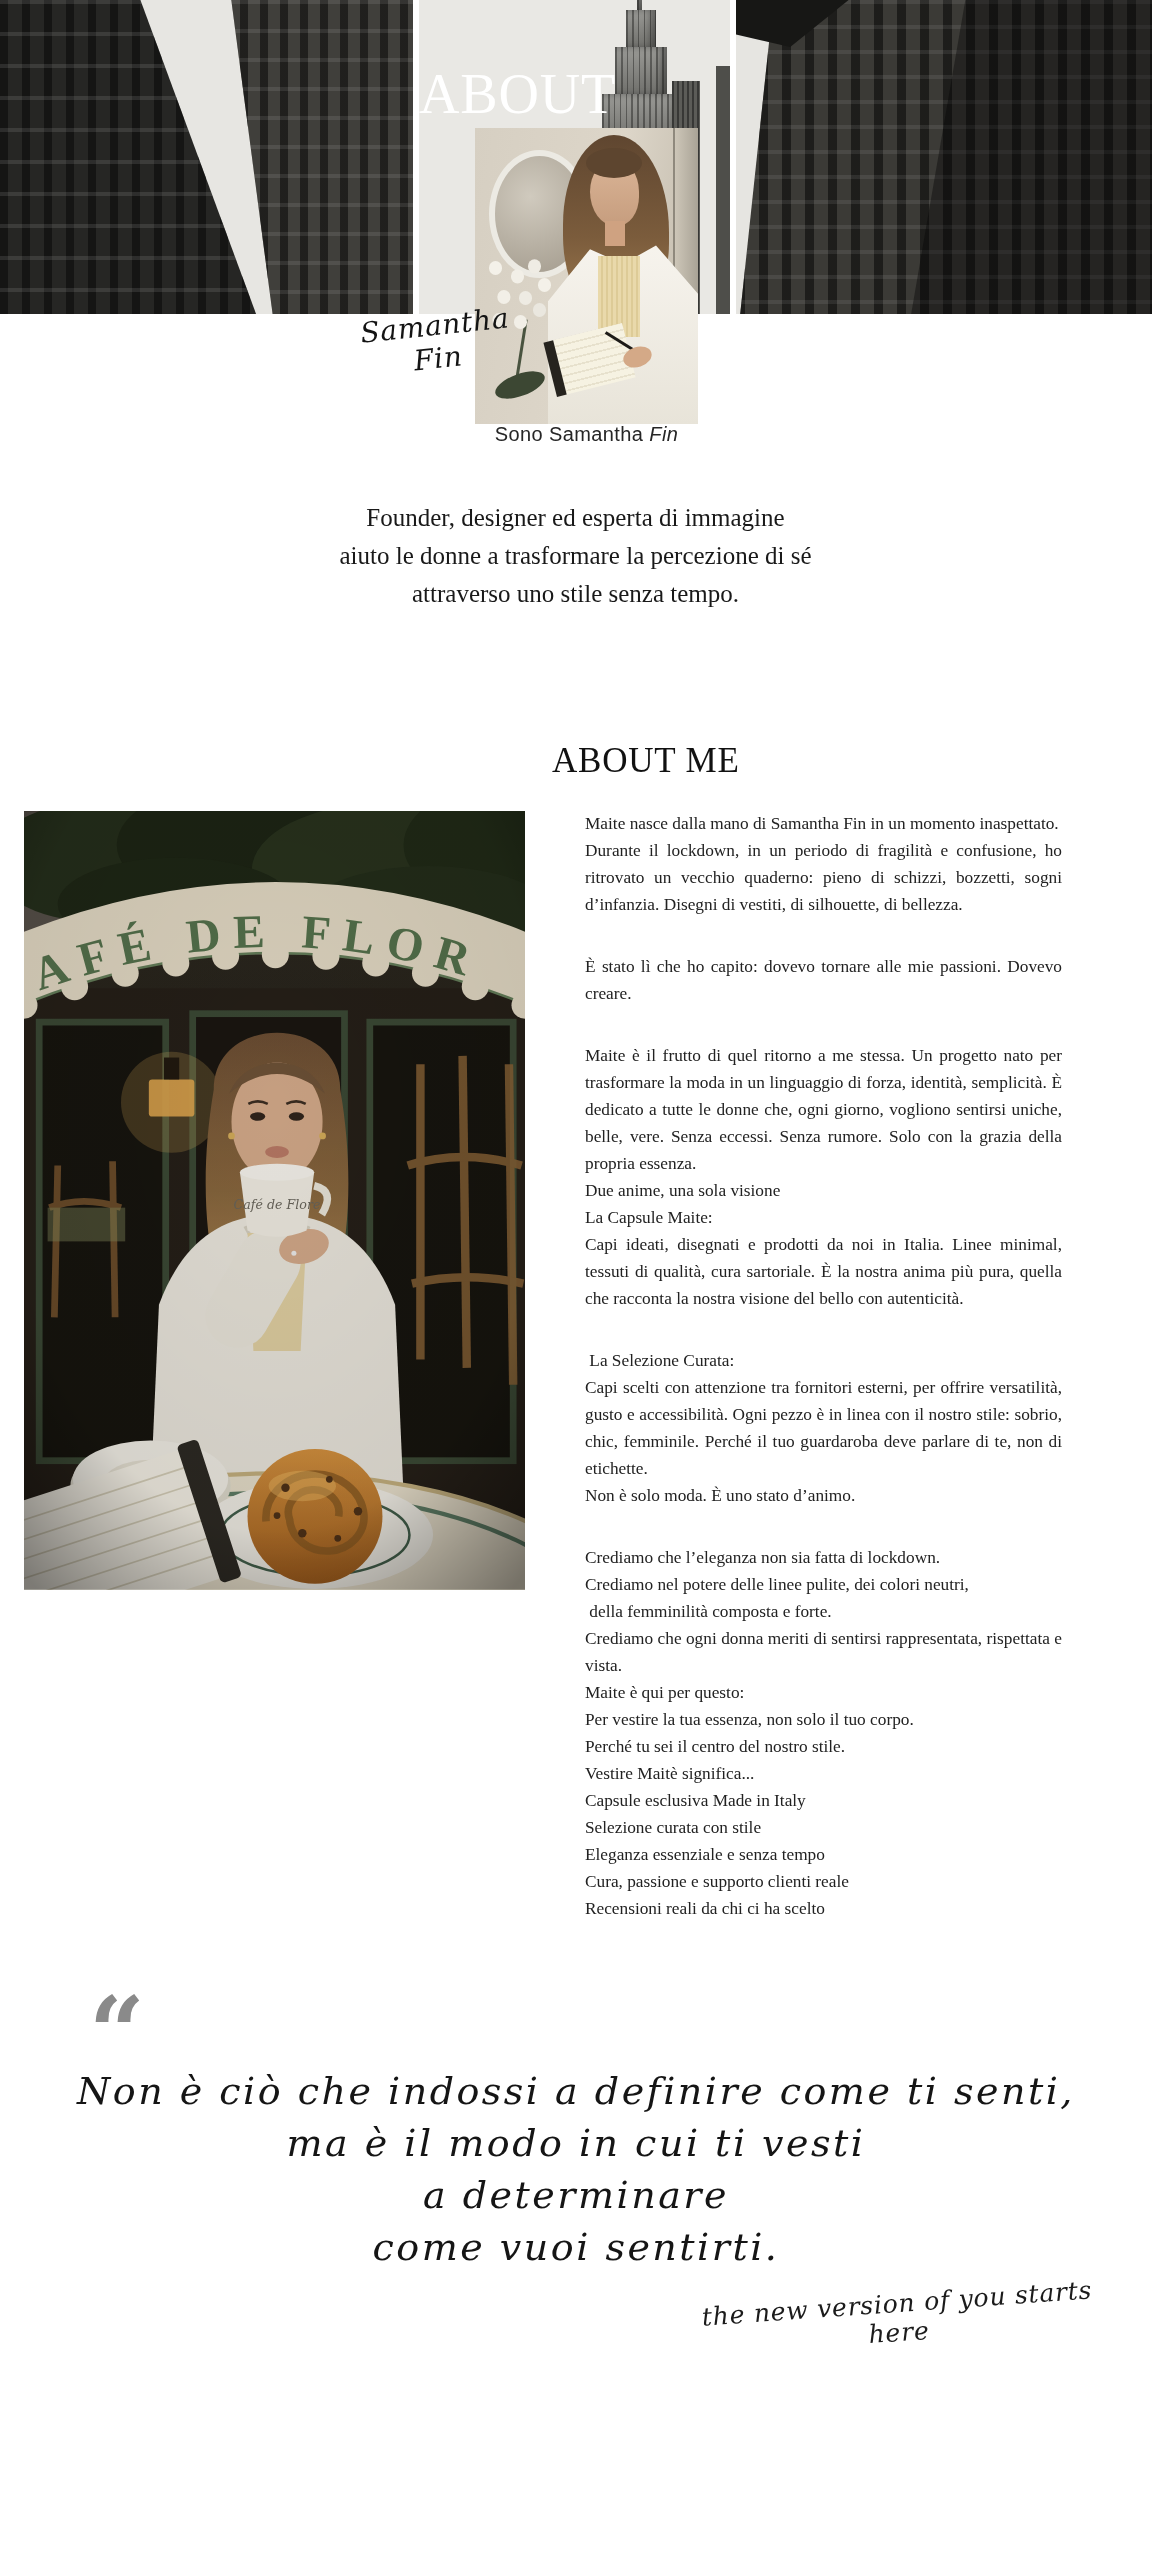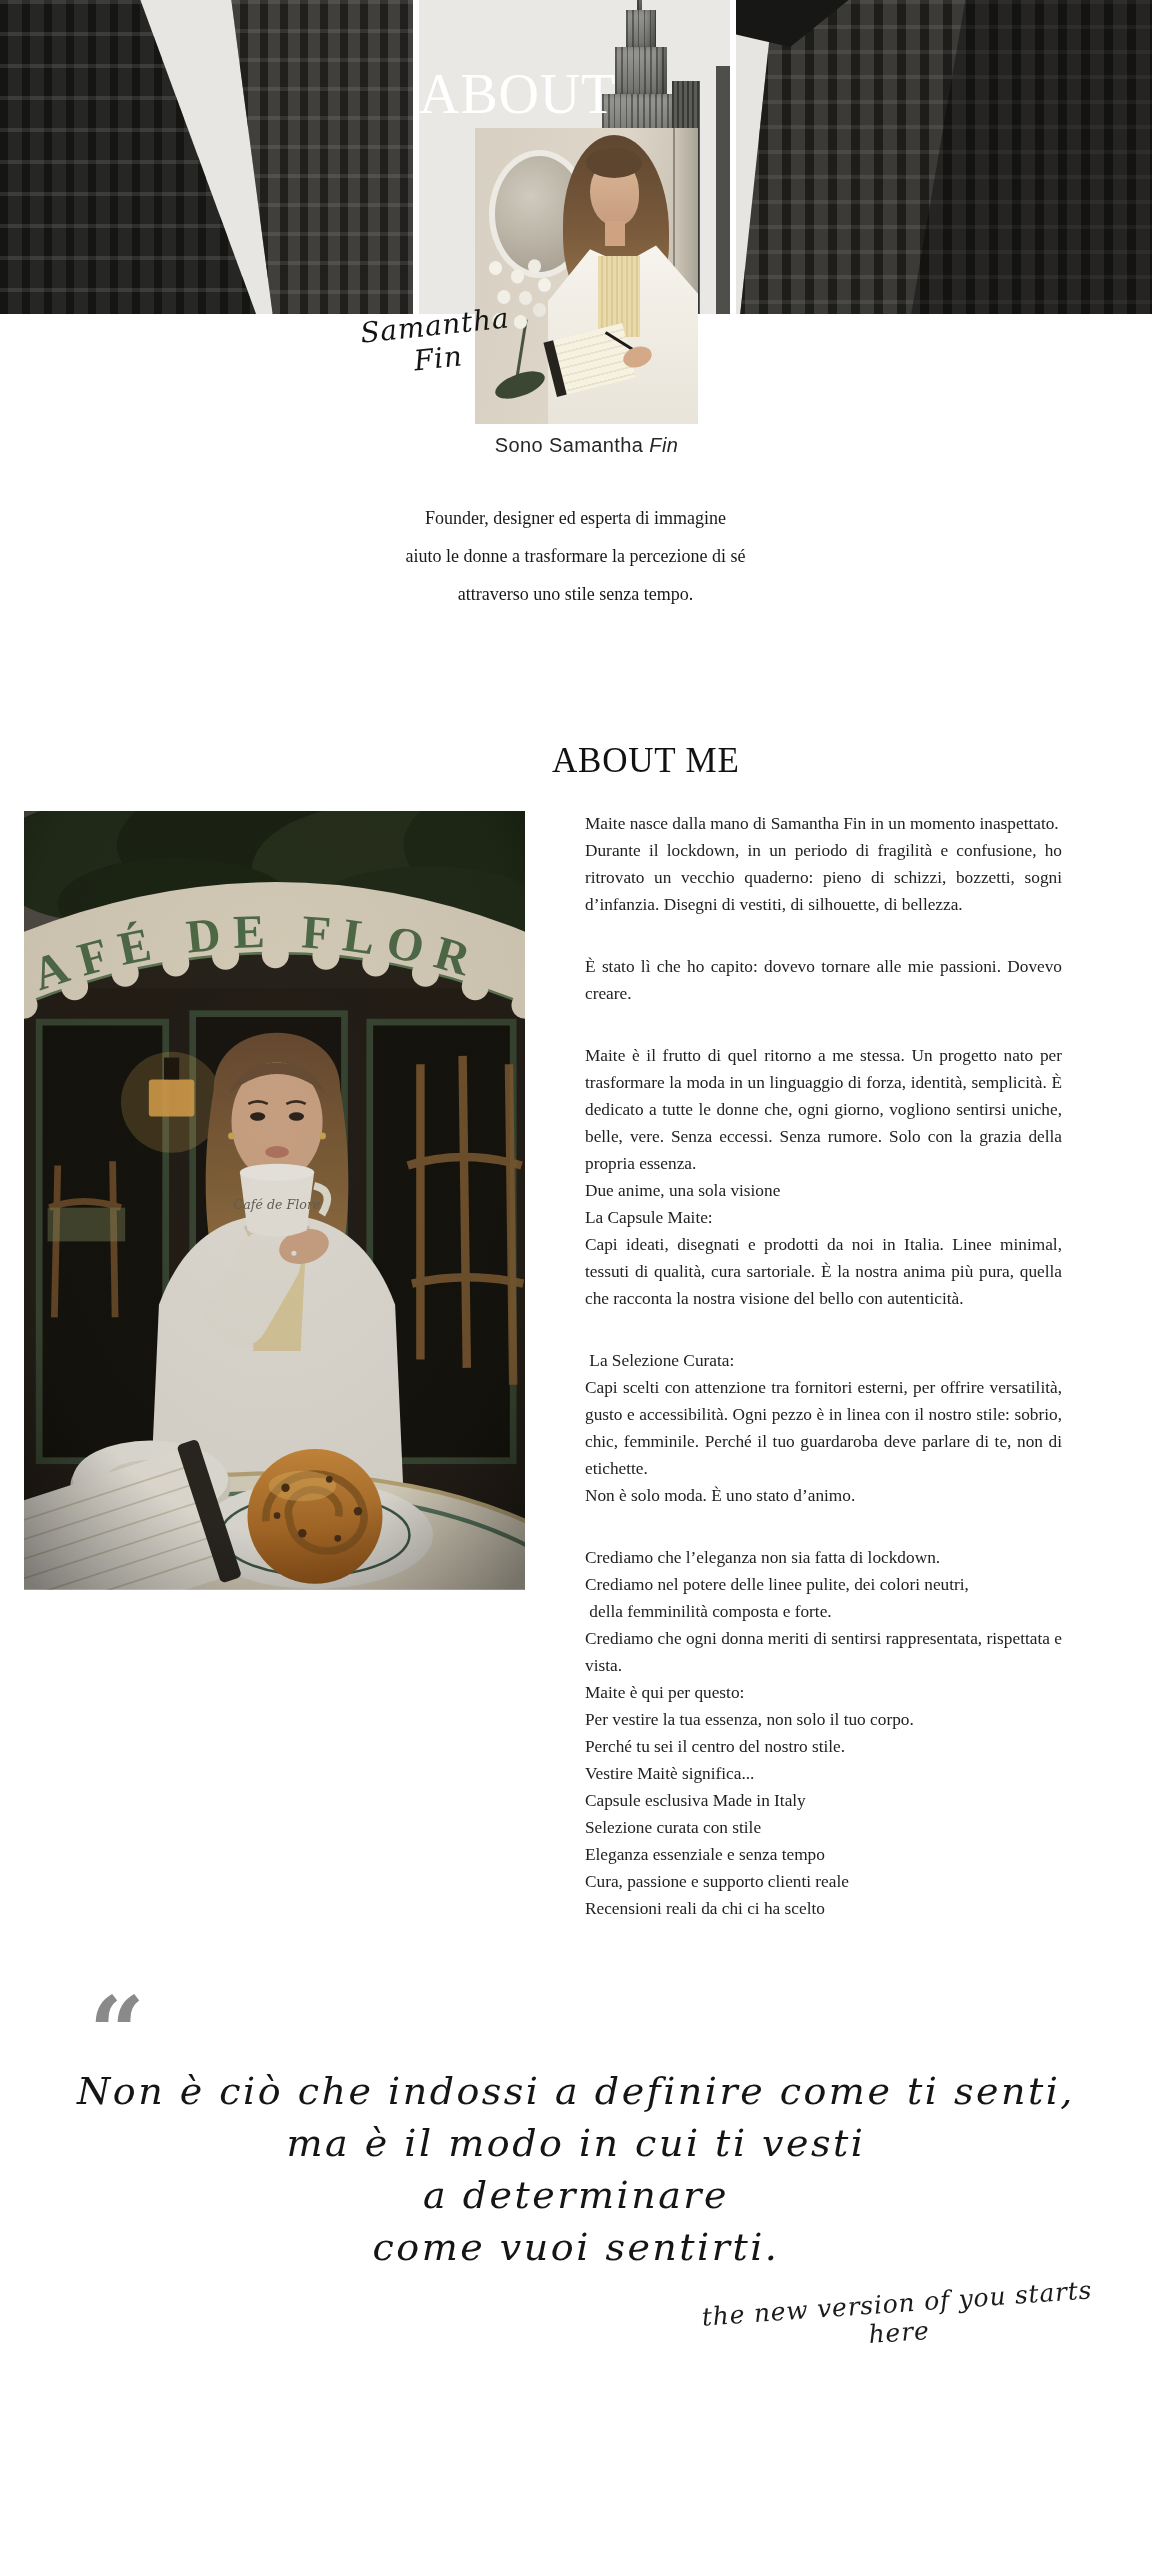--- a/index.html
+++ b/index.html
@@ -77,27 +77,27 @@
   #pt-notebook { left:74px; top:204px; width:81px; height:56px; transform:rotate(-14deg);
       background:repeating-linear-gradient(180deg,#f6f2e2 0 5.9px,#e7e1cd 5.9px 7.6px);
       border-left:10px solid #26231e; }
   #pt-pen { left:127px; top:216px; width:49px; height:2.5px; background:#1d1b18; transform:rotate(32deg); }
   #pt-hand { left:148px; top:219px; width:29px; height:20px; border-radius:50%;
       background:#d4a987; transform:rotate(-18deg); }
 
   #signature { left:348px; top:309px; width:177px; z-index:4; text-align:center;
       font-family:"DejaVu Serif", serif; font-style:italic; font-size:28px; color:#141414;
       transform:rotate(-6deg); letter-spacing:0.8px; }
-  #caption { left:475px; top:434px; width:223px; text-align:center;
+  #caption { left:475px; top:423px; width:223px; text-align:center;
       font-family:"Liberation Sans", sans-serif; font-size:20px; color:#262626; letter-spacing:0.4px; }
   #caption em { font-style:italic; }
 
   
   #intro { left:154px; top:499px; width:843px; text-align:center;
-      font-size:18px; line-height:38px; color:#191919; }
+      font-size:25px; line-height:38px; color:#191919; }
 
   
   #aboutme-heading { left:552px; top:741px; width:477px; text-align:left;
       font-size:35px; letter-spacing:0.8px; color:#111; }
   #column { left:585px; top:810px; width:477px; text-align:justify;
       font-size:17.3px; line-height:27px; color:#222; }
   #column p { margin:0; }
   #column p.gap { margin-top:35px; }
 
   

